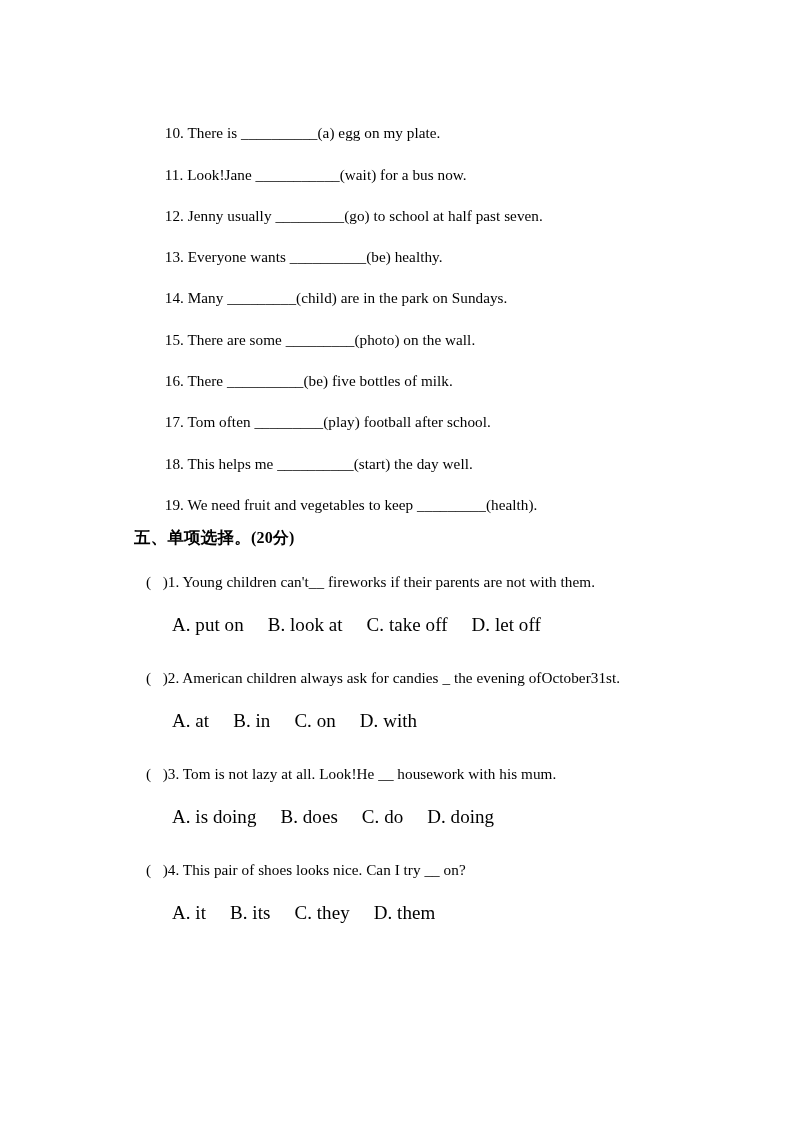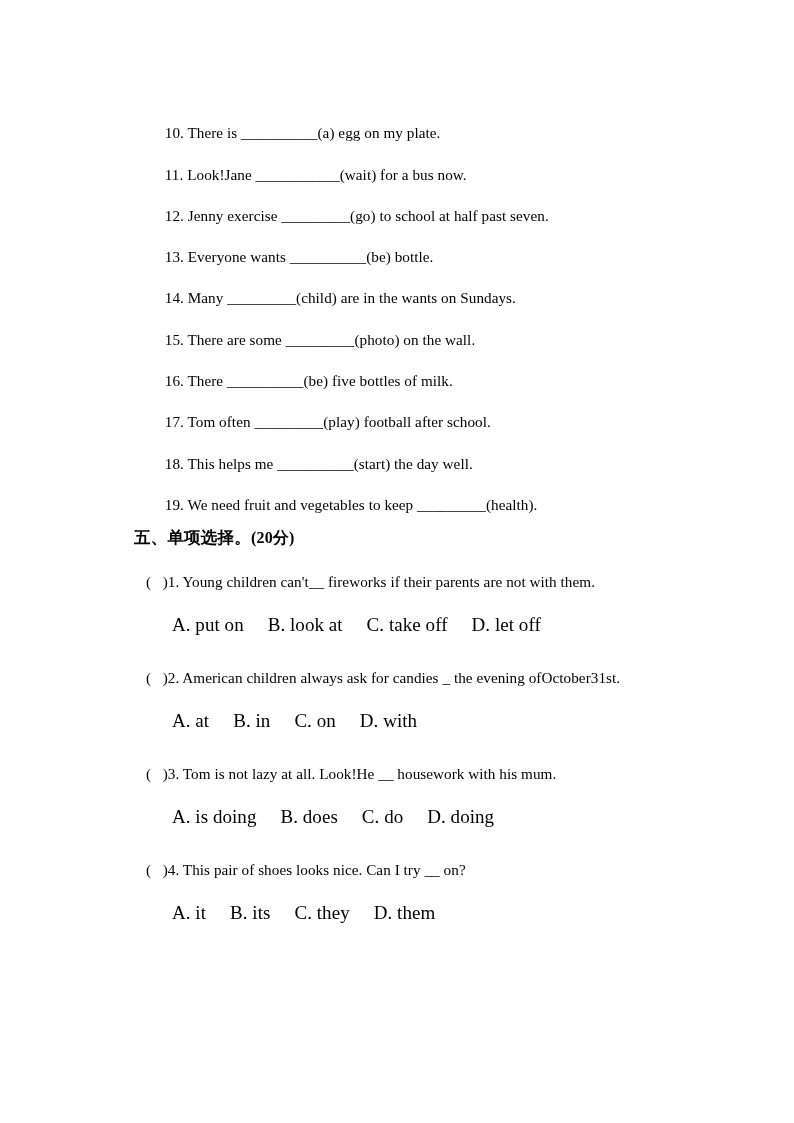--- a/index.html
+++ b/index.html
@@ -96,29 +96,29 @@
 
       <div class="fill-item">
         <span class="txt">10.</span><span class="txt"> There is </span><span class="txt">__________</span><span class="txt">(a) egg on my plate.</span>
       </div>
 
       <div class="fill-item">
         <span class="txt">11.</span><span class="txt"> Look!Jane </span><span class="txt">___________</span><span class="txt">(wait) for a bus now.</span>
       </div>
 
       <div class="fill-item">
-        <span class="txt">12.</span><span class="txt"> Jenny exercise </span><span class="txt">_________</span><span class="txt">(go) to school at half past seven.</span>
+        <span class="txt">12.</span><span class="txt"> Jenny usually </span><span class="txt">_________</span><span class="txt">(go) to school at half past seven.</span>
       </div>
 
       <div class="fill-item">
-        <span class="txt">13.</span><span class="txt"> Everyone wants </span><span class="txt">__________</span><span class="txt">(be) bottle.</span>
+        <span class="txt">13.</span><span class="txt"> Everyone wants </span><span class="txt">__________</span><span class="txt">(be) healthy.</span>
       </div>
 
       <div class="fill-item">
-        <span class="txt">14.</span><span class="txt"> Many </span><span class="txt">_________</span><span class="txt">(child) are in the wants on Sundays.</span>
+        <span class="txt">14.</span><span class="txt"> Many </span><span class="txt">_________</span><span class="txt">(child) are in the park on Sundays.</span>
       </div>
 
       <div class="fill-item">
         <span class="txt">15.</span><span class="txt"> There are some </span><span class="txt">_________</span><span class="txt">(photo) on the wall.</span>
       </div>
 
       <div class="fill-item">
         <span class="txt">16.</span><span class="txt"> There </span><span class="txt">__________</span><span class="txt">(be) five bottles of milk.</span>
       </div>
 

